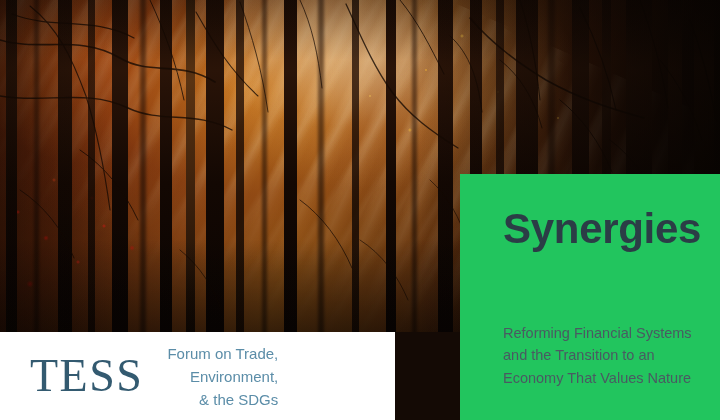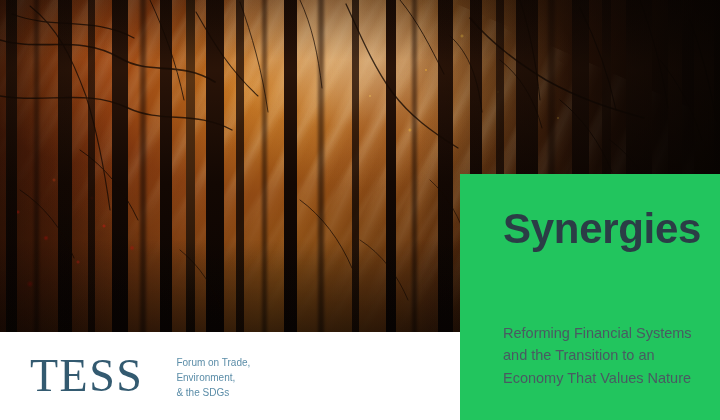--- a/index.html
+++ b/index.html
@@ -192,46 +192,47 @@
     font-weight: normal;
     line-height: 1.55;
     color: #4a5a62;
   }
 
   
   .footer {
     position: absolute;
     left: 0;
     top: 332px;
-    width: 460px;
+    width: 395px;
     height: 88px;
     background: #ffffff;
     display: flex;
     align-items: center;
   }
   .logo-wrap {
     display: flex;
     align-items: center;
     padding-left: 30px;
   }
   .logo-mark {
     font-family: "Liberation Serif", serif;
     font-size: 46px;
     font-weight: normal;
     letter-spacing: 1.5px;
     color: #335a70;
     line-height: 1;
   }
   .logo-tagline {
-    margin-left: 33px;
-    font-size: 10px;
+    margin-left: 24px;
+    font-size: 15px;
     line-height: 1.52;
     color: #5b8da8;
     white-space: pre-line;
     padding-top: 3px;
+    text-align: right;
   }
 </style>
 </head>
 <body>
 
 <div class="poster">
 
   <div class="photo">
     <div class="photo-base"></div>
     <div class="photo-glow"></div>

